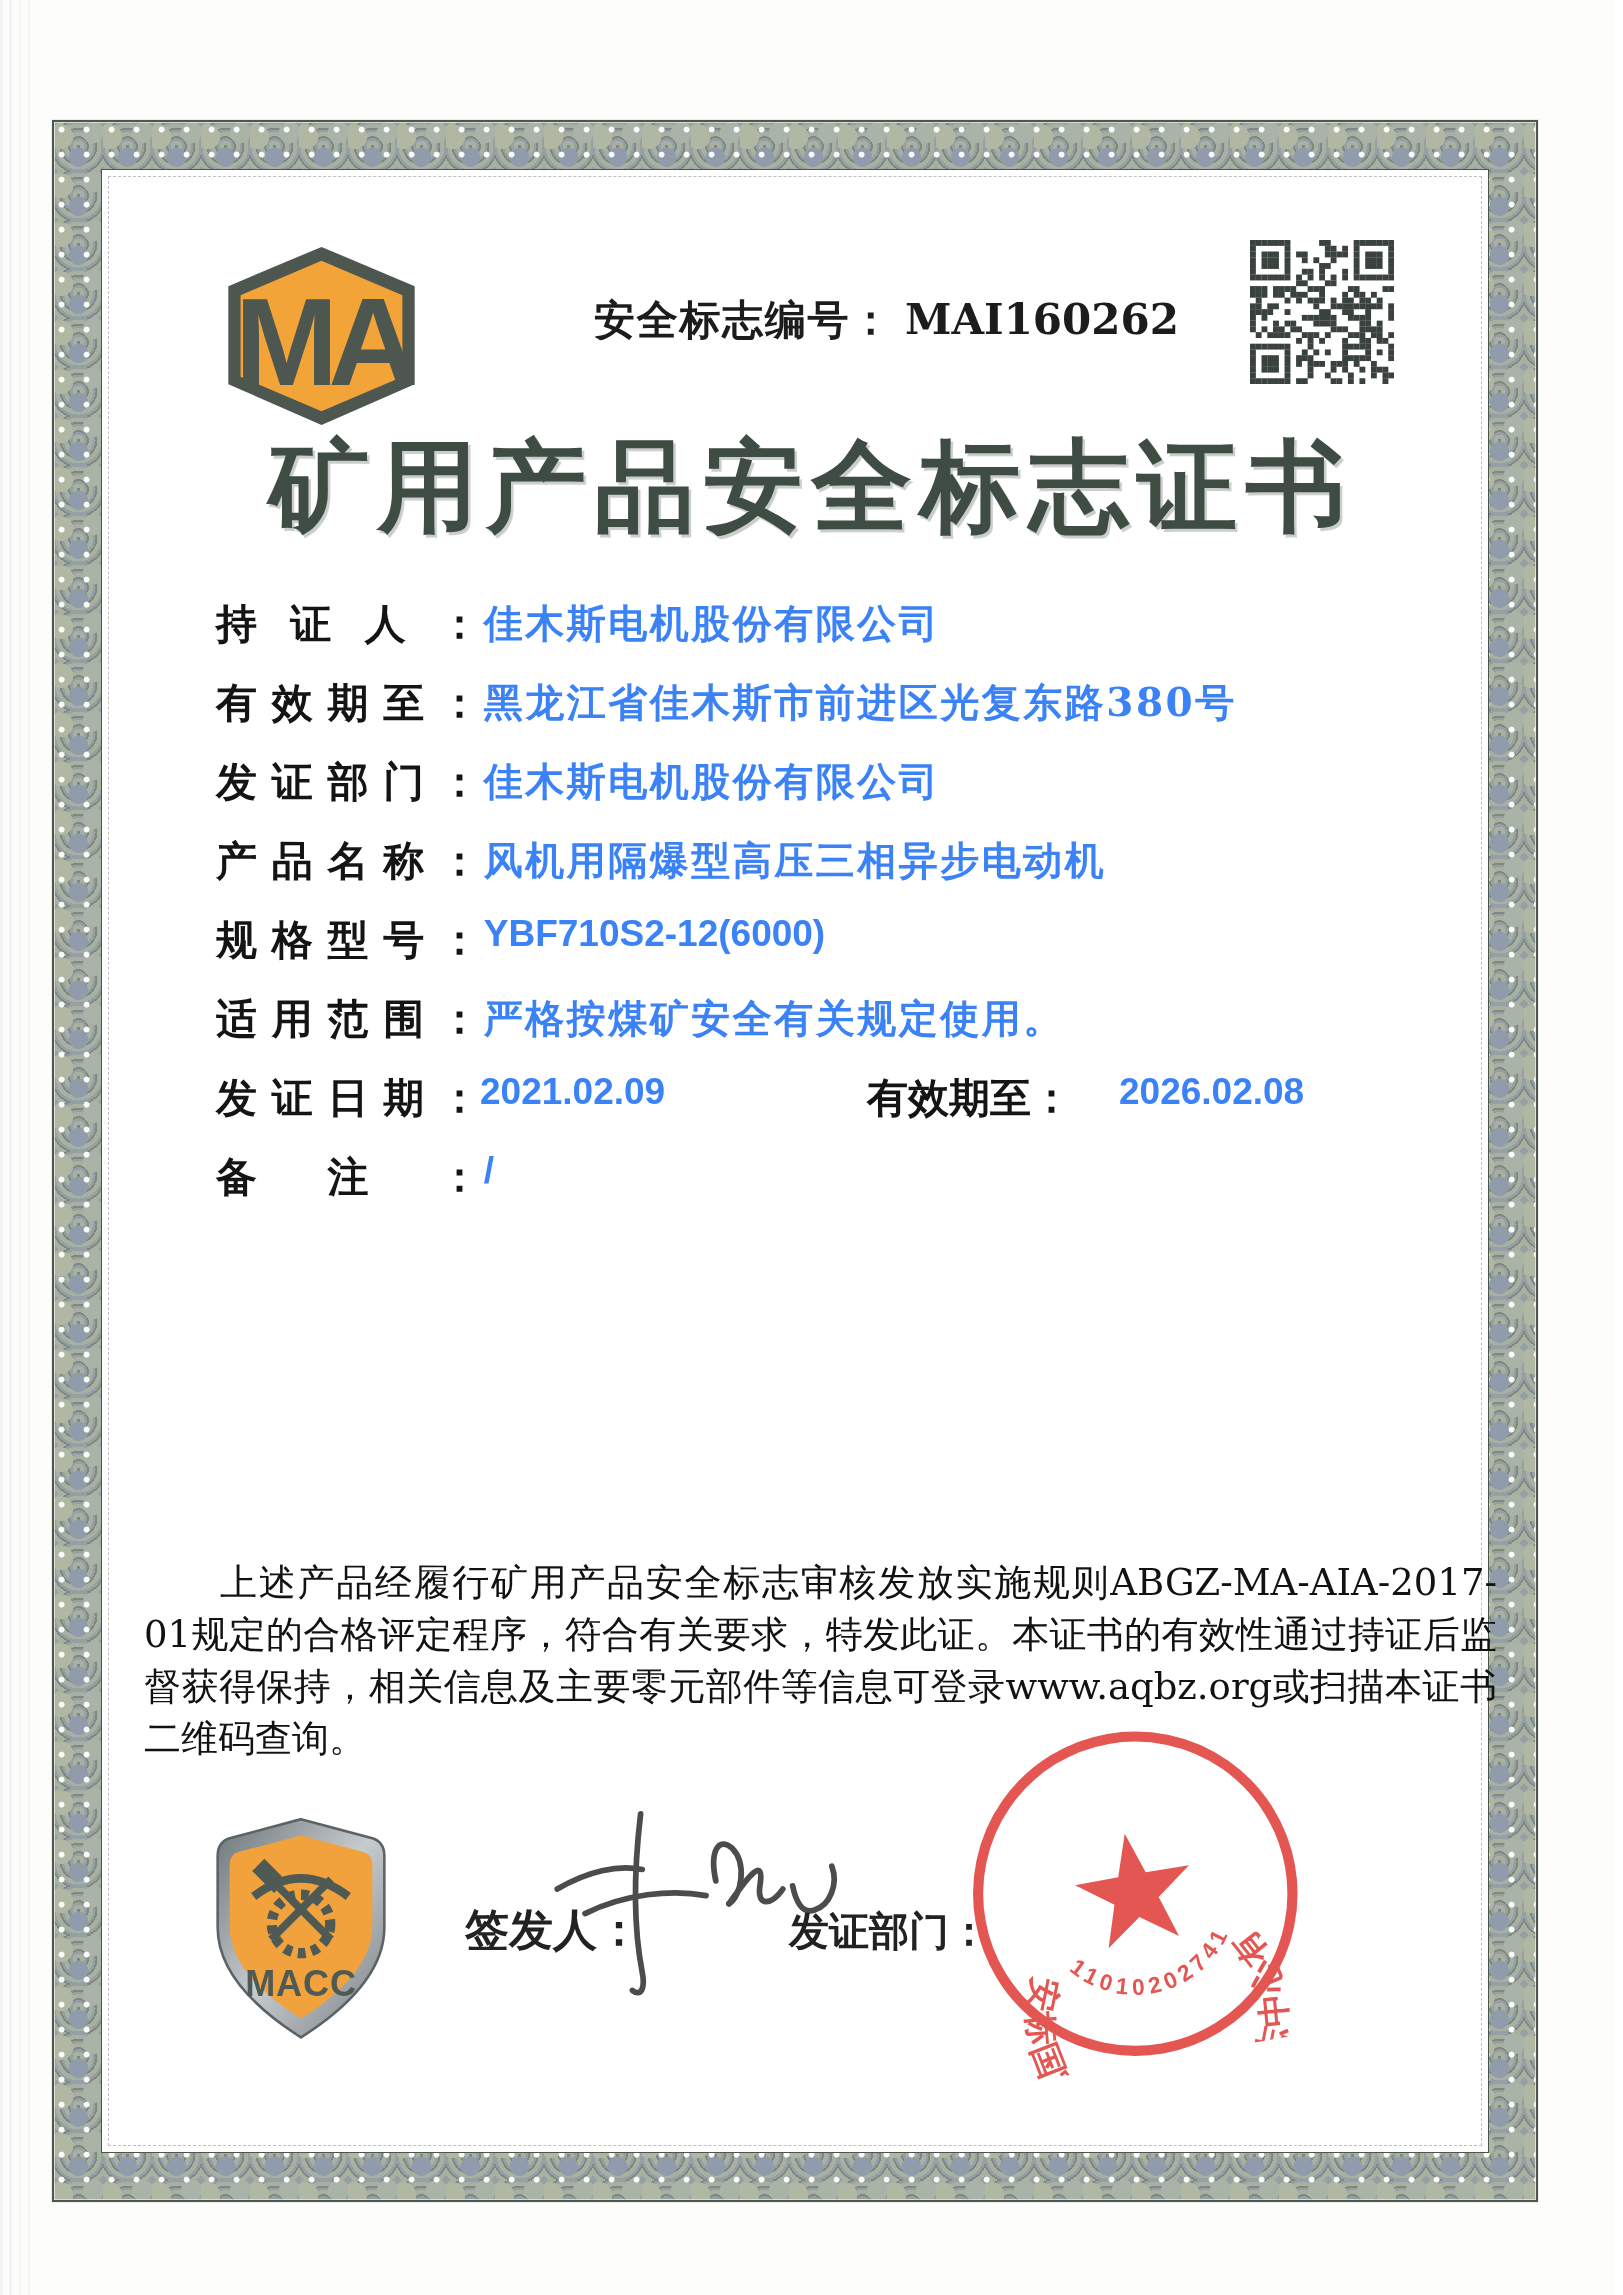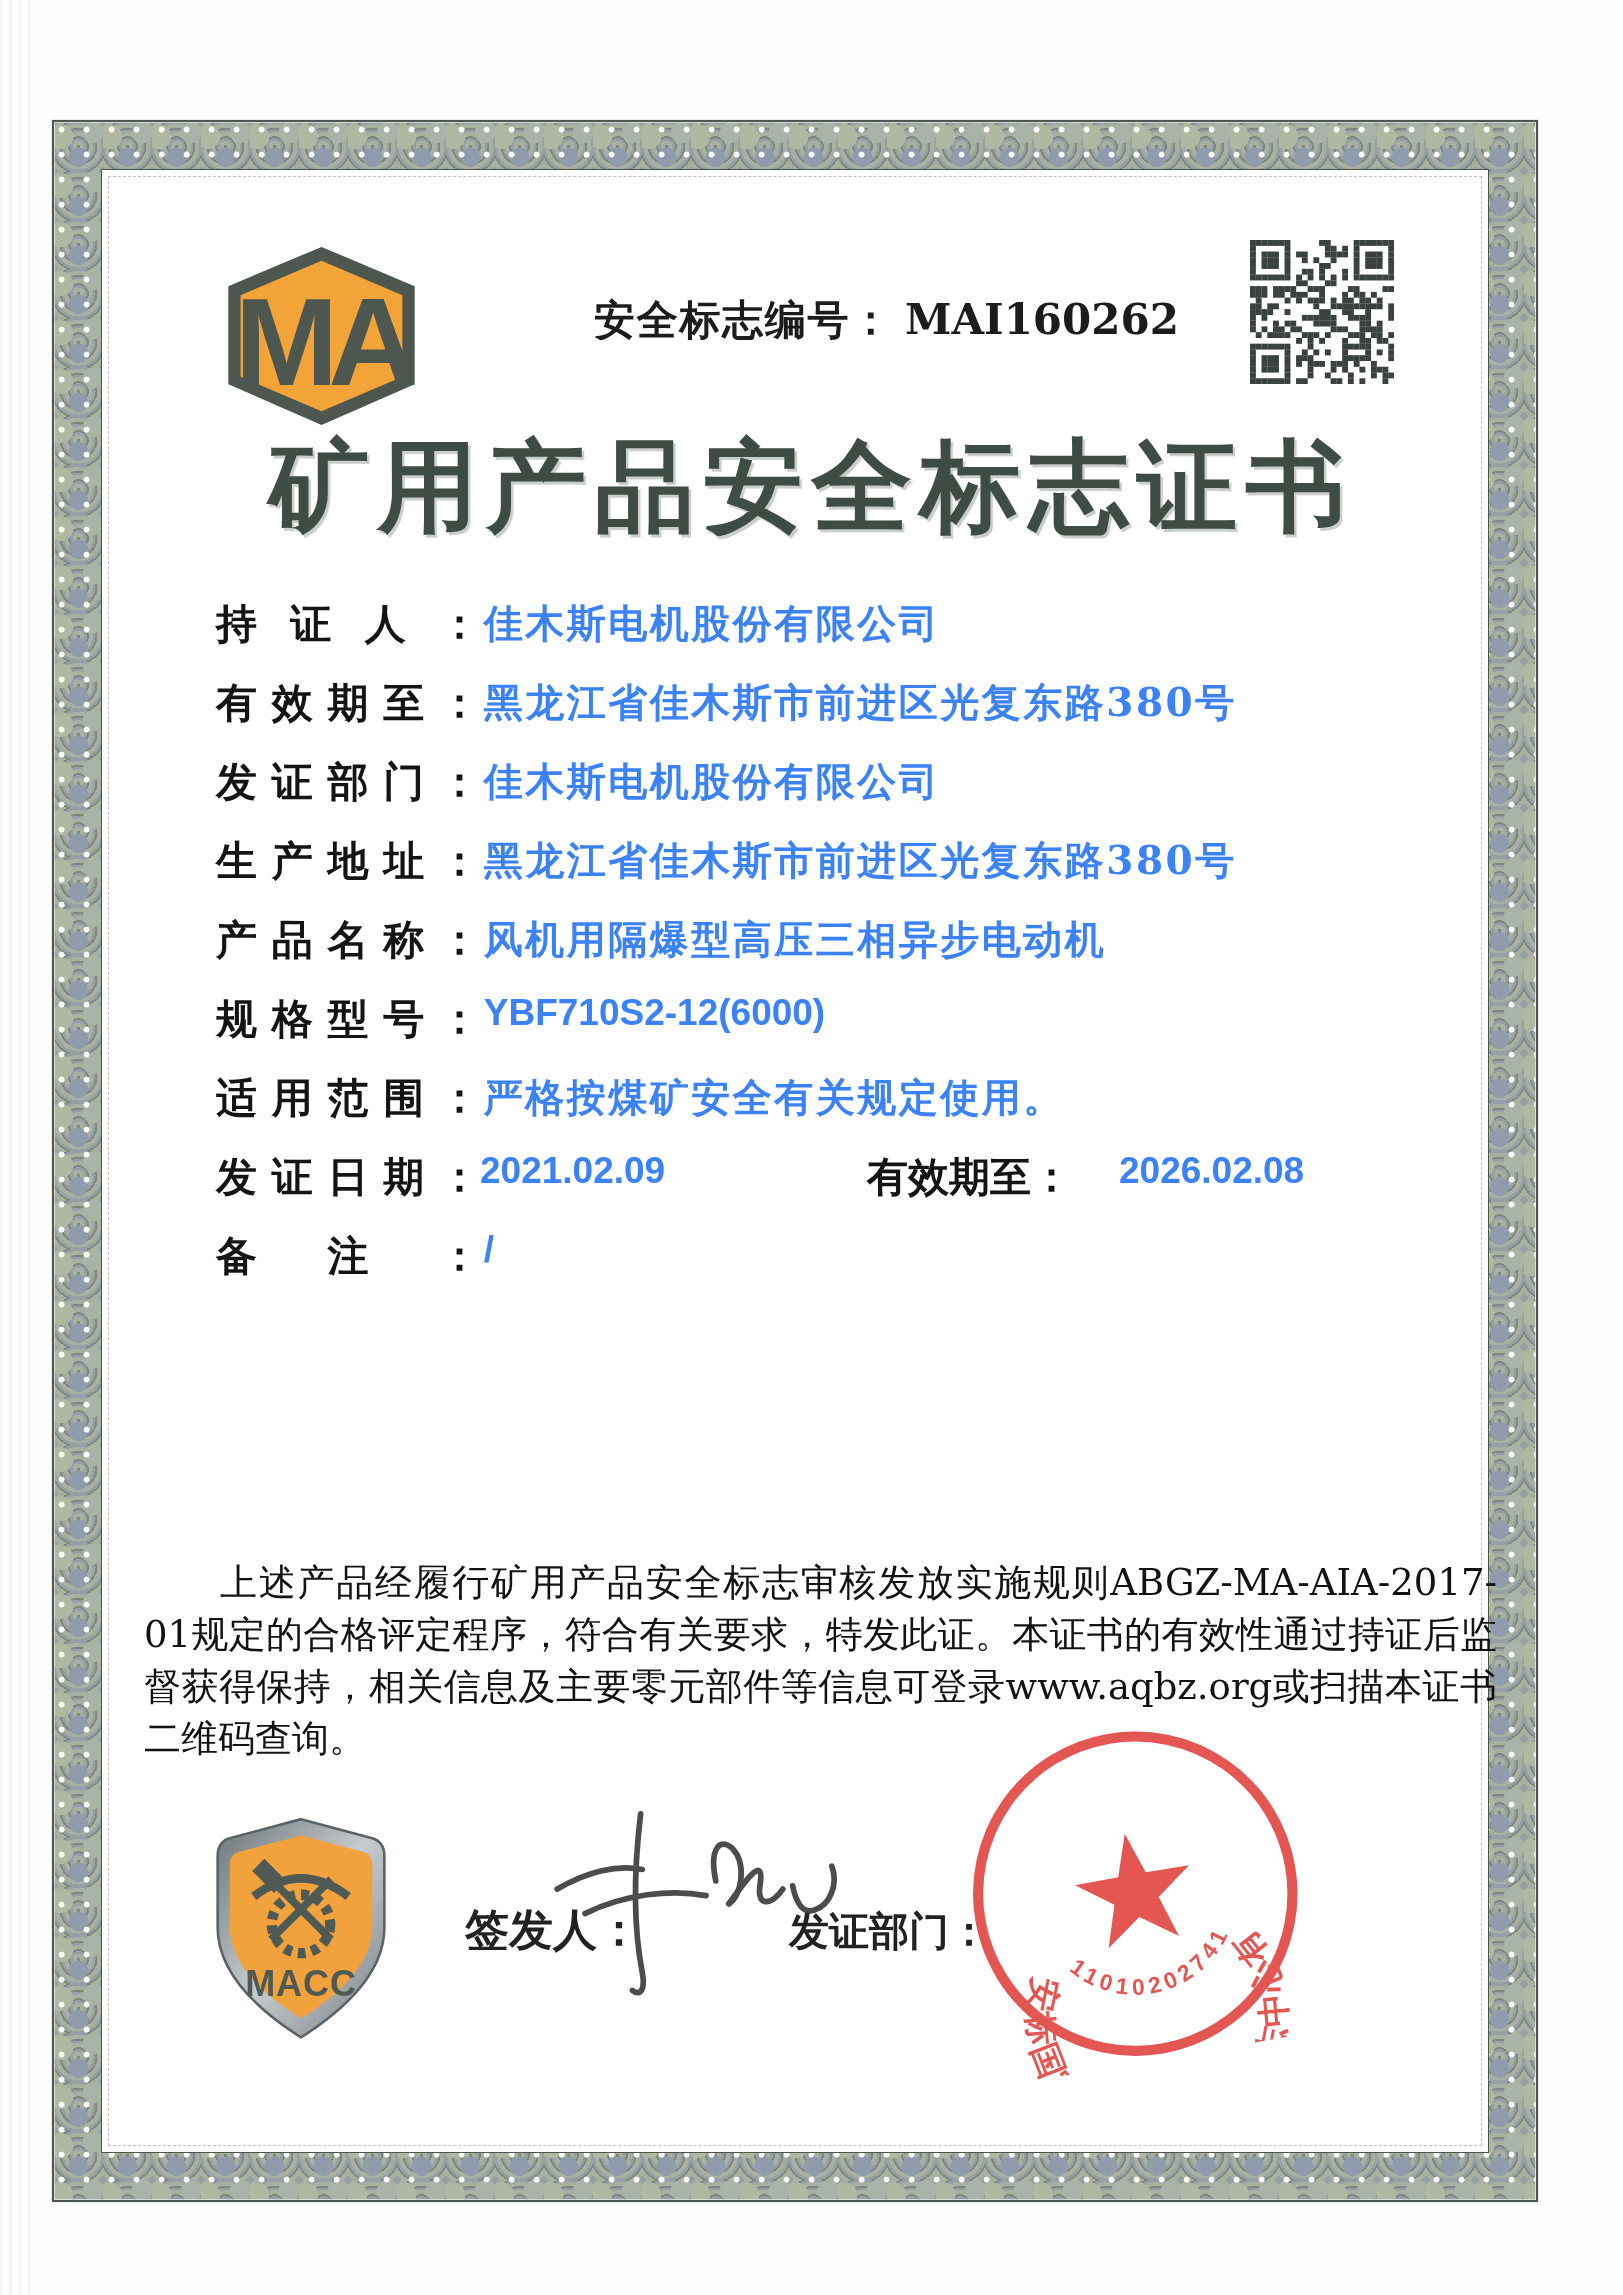--- a/index.html
+++ b/index.html
@@ -399,24 +399,20 @@
       </div>
       <div class="row">
         <span class="lbl">有效期至：</span>
         <span class="val">黑龙江省佳木斯市前进区光复东路380号</span>
       </div>
       <div class="row">
         <span class="lbl">发证部门：</span>
         <span class="val">佳木斯电机股份有限公司</span>
       </div>
       <div class="row">
-        <span class="lbl">生产地址：</span>
-        <span class="val">黑龙江省佳木斯市前进区光复东路380号</span>
-      </div>
-      <div class="row">
         <span class="lbl">产品名称：</span>
         <span class="val">风机用隔爆型高压三相异步电动机</span>
       </div>
       <div class="row">
         <span class="lbl">规格型号：</span>
         <span class="val latin">YBF710S2-12(6000)</span>
       </div>
       <div class="row">
         <span class="lbl">适用范围：</span>
         <span class="val">严格按煤矿安全有关规定使用。</span>

